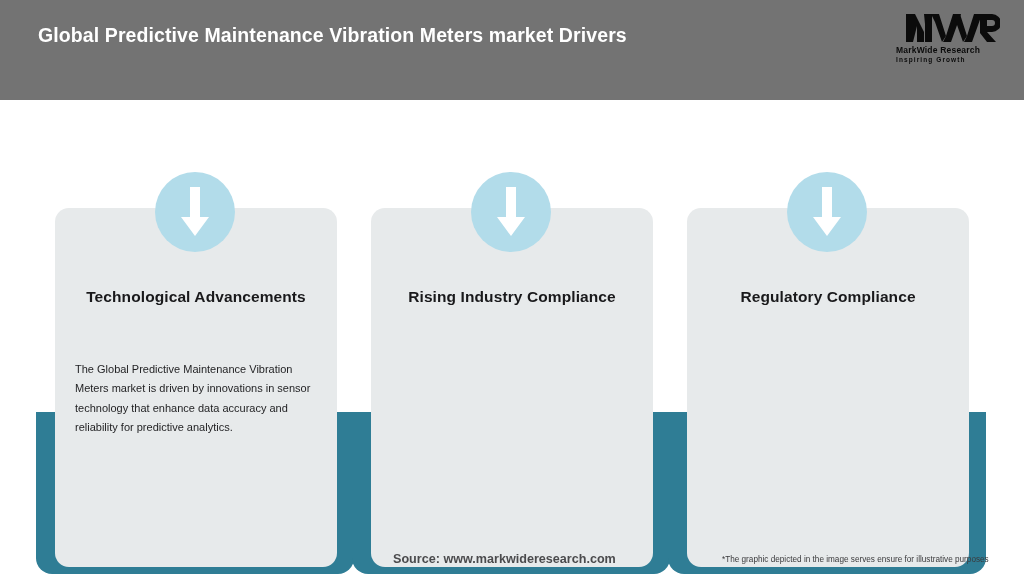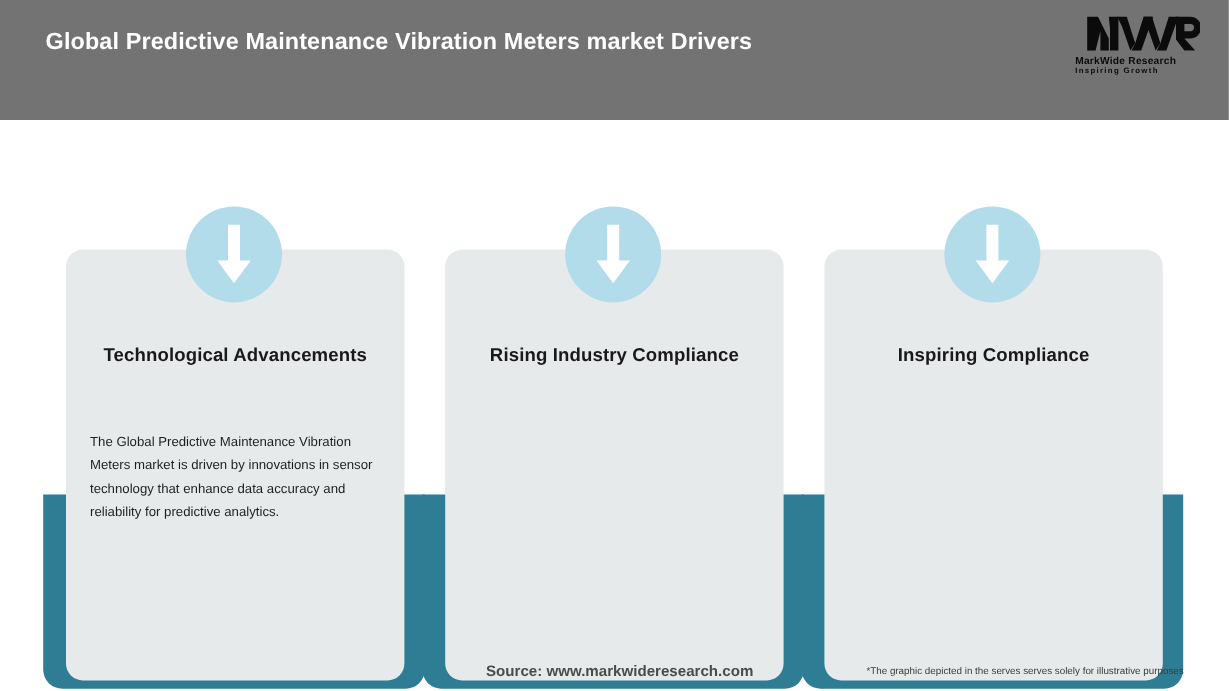--- a/index.html
+++ b/index.html
@@ -159,21 +159,20 @@
     height: 31px;
   }
   .footer-source {
     position: absolute;
     left: 393px;
     top: 7px;
     font-size: 12.6px;
     font-weight: bold;
     color: #4b4b4d;
     white-space: nowrap;
-    margin-left: 12px;
   }
   .footer-note {
     position: absolute;
     left: 722px;
     top: 10px;
     font-size: 8.2px;
     color: #3a3a3c;
     white-space: nowrap;
   }
 </style>
@@ -226,27 +225,27 @@
     <div class="badge">
       <svg width="32" height="50" viewBox="0 0 32 50" aria-hidden="true">
         <path d="M11 0 L21 0 L21 30 L30 30 L16 49 L2 30 L11 30 Z" fill="#ffffff"></path>
       </svg>
     </div>
   </div>
 
   <div class="card-wrap c2">
     <div class="frame"></div>
     <div class="card">
-      <div class="card-title">Inspiring Compliance</div>
+      <div class="card-title">Regulatory Compliance</div>
     </div>
     <div class="badge">
       <svg width="32" height="50" viewBox="0 0 32 50" aria-hidden="true">
         <path d="M11 0 L21 0 L21 30 L30 30 L16 49 L2 30 L11 30 Z" fill="#ffffff"></path>
       </svg>
     </div>
   </div>
 
 </div>
 
 <div class="footer">
   <div class="footer-source">Source: www.markwideresearch.com</div>
-  <div class="footer-note">*The graphic depicted in the serves serves solely for illustrative purposes</div>
+  <div class="footer-note">*The graphic depicted in the image serves ensure for illustrative purposes</div>
 </div>
 
 </body></html>

